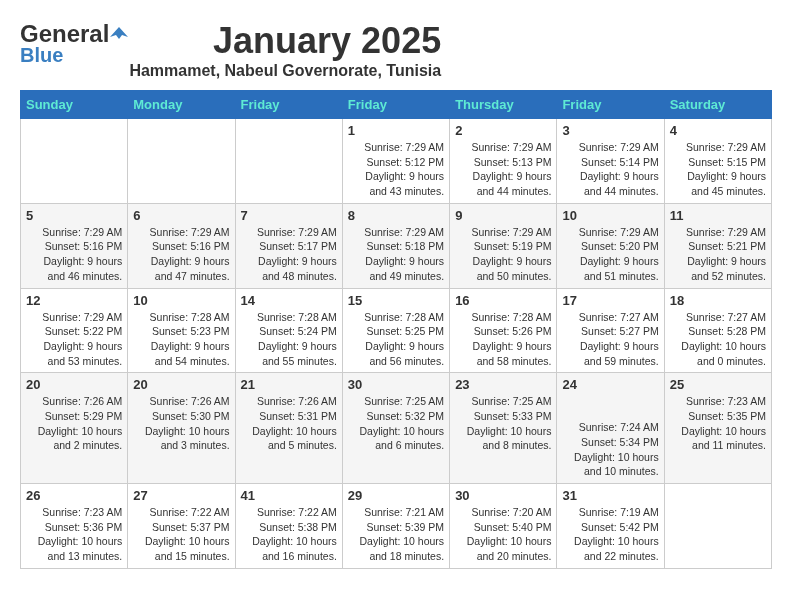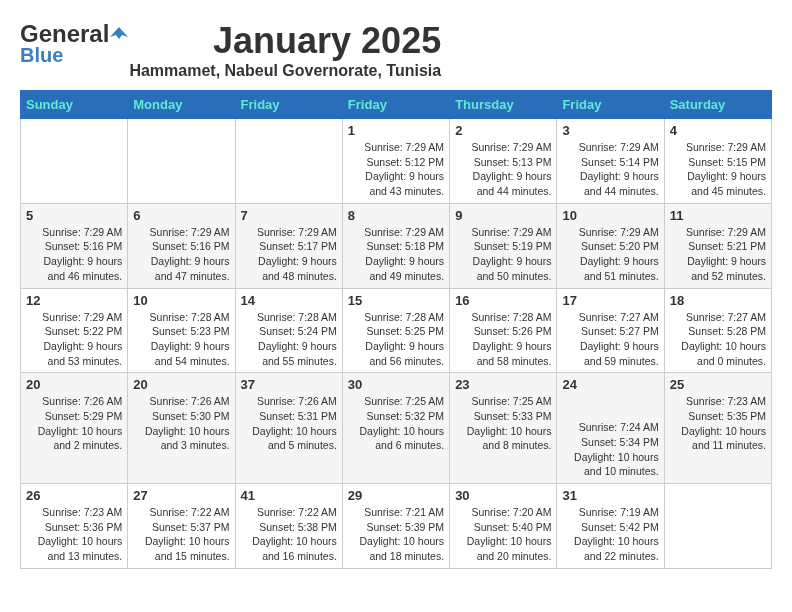--- a/index.html
+++ b/index.html
@@ -254,21 +254,21 @@
 and 2 minutes.</div>
         </td>
         <td>
           <span class="day-number">20</span>
           <div class="day-info" style="white-space: pre-line;">Sunrise: 7:26 AM
 Sunset: 5:30 PM
 Daylight: 10 hours
 and 3 minutes.</div>
         </td>
         <td>
-          <span class="day-number">37</span>
+          <span class="day-number">21</span>
           <div class="day-info" style="white-space: pre-line;">Sunrise: 7:26 AM
 Sunset: 5:31 PM
 Daylight: 10 hours
 and 5 minutes.</div>
         </td>
         <td>
           <span class="day-number">30</span>
           <div class="day-info" style="white-space: pre-line;">Sunrise: 7:25 AM
 Sunset: 5:32 PM
 Daylight: 10 hours

